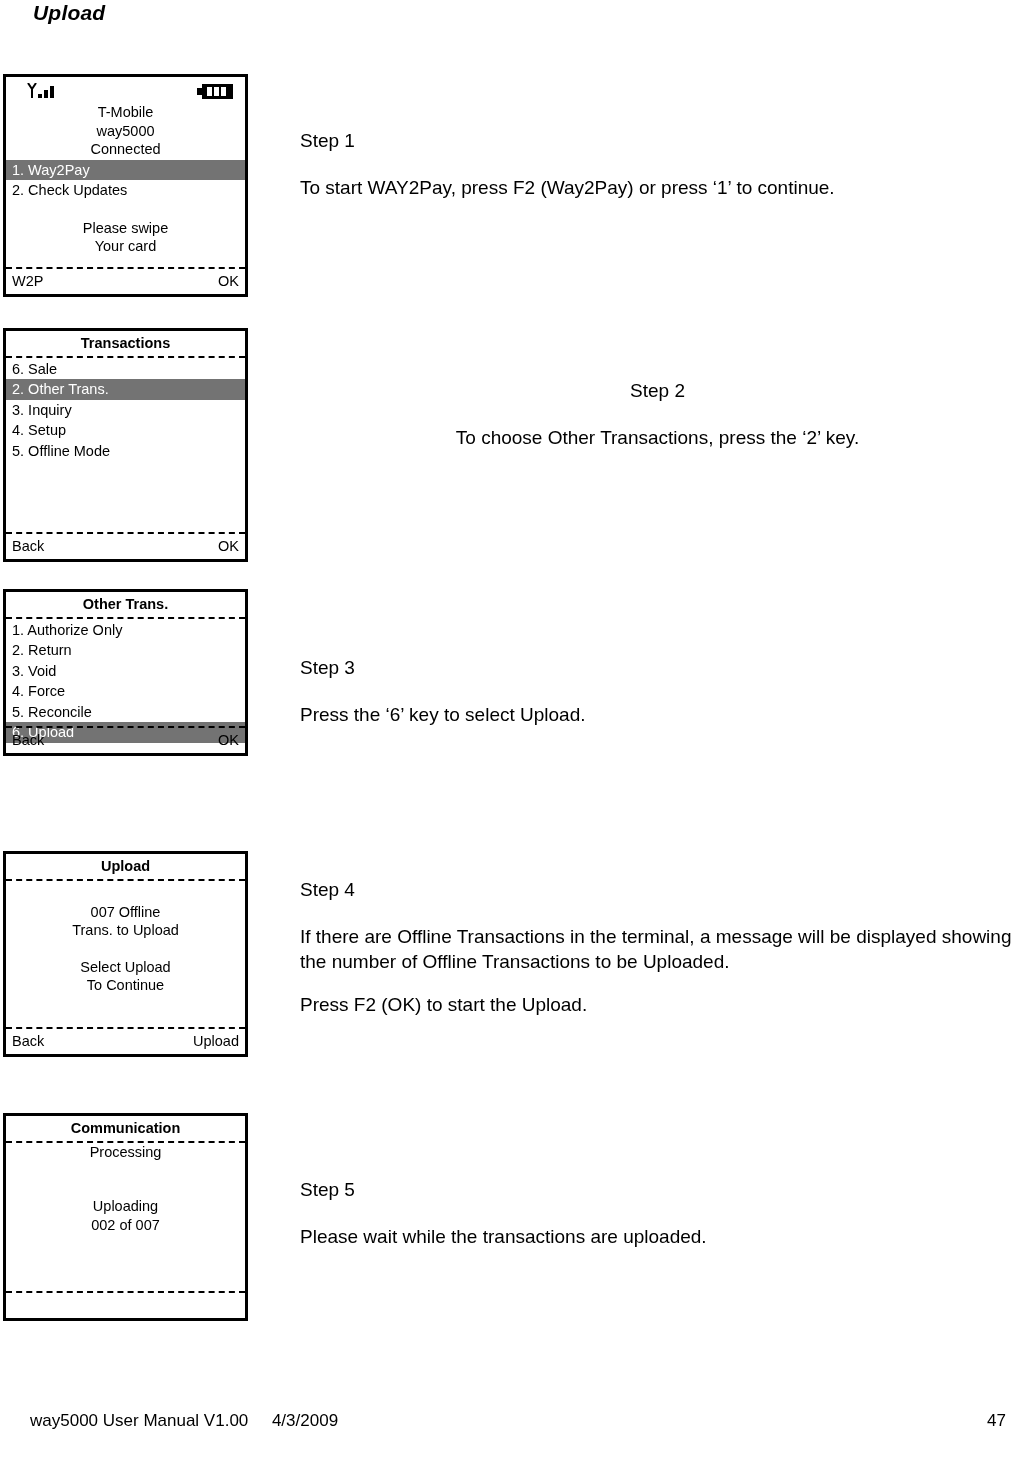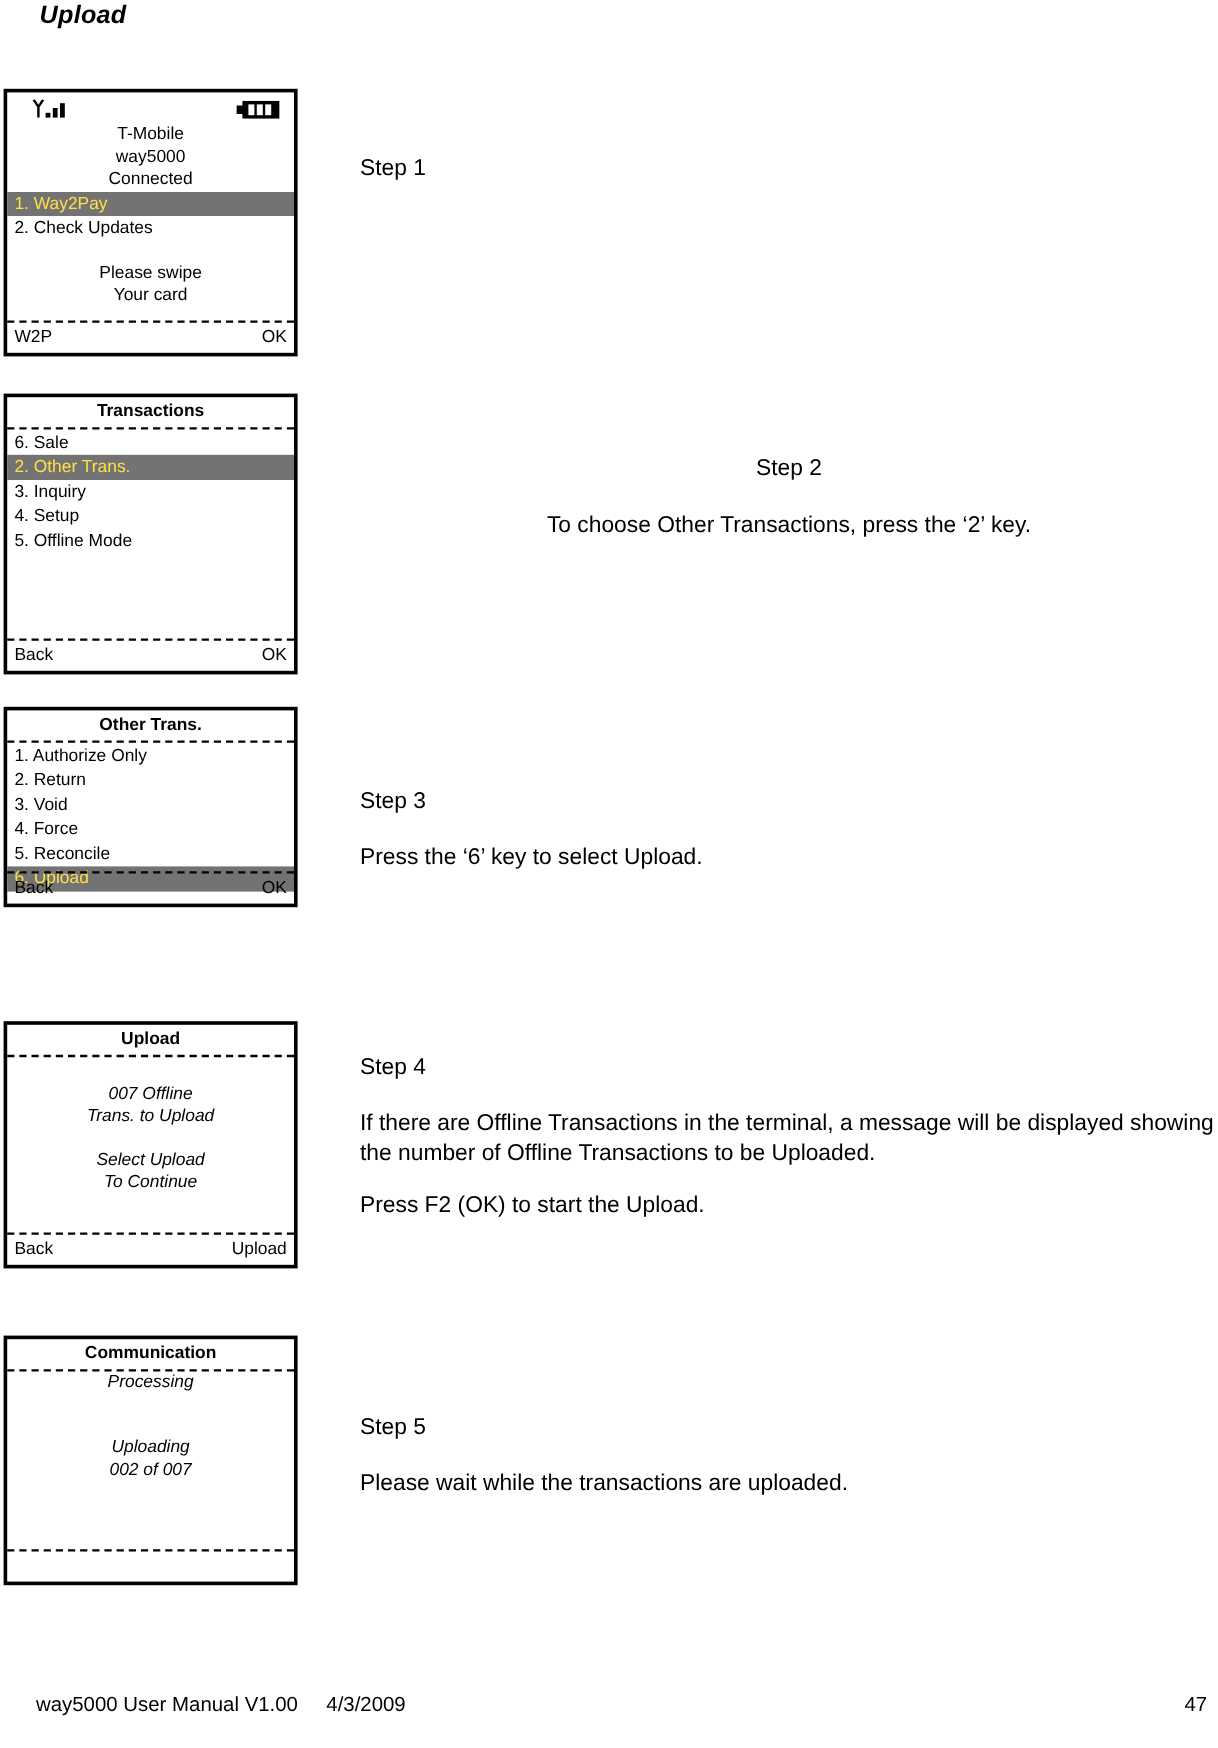--- a/index.html
+++ b/index.html
@@ -76,32 +76,31 @@
   }
 
   
   .dashsep {
     border-top: 2px dashed #000;
     height: 0;
     margin: 0;
   }
   .body-area {
     padding: 0;
-    font-style: italic;
   }
   .list {
     padding: 1px 0 0 0;
   }
   .list-item {
     padding: 1px 0 1px 6px;
     white-space: nowrap;
   }
   .list-item.selected {
     background: #737373;
-    color: #fde047;
+    color: #ffffff;
   }
   .msg-line {
     text-align: center;
     padding: 0;
   }
   .spacer-line {
     height: 18px;
   }
 
   
@@ -275,20 +274,21 @@
     <div class="dashsep" style="position:absolute; left:0; right:0; bottom:25px;"></div>
     <div class="softkeys" style="position:absolute; left:0; right:0; bottom:1px;">
       <span class="blank"></span>
       <span class="blank"></span>
     </div>
   </div>
 </div>
 
 <div class="step-block" style="top:128px;">
   <p class="step-label">Step 1</p>
+  <p class="step-text">To start WAY2Pay, press F2 (Way2Pay) or press ‘1’ to continue.</p>
 </div>
 
 <div class="step-block" style="top:378px;text-align:center;">
   <p class="step-label">Step 2</p>
   <p class="step-text">To choose Other Transactions, press the ‘2’ key.</p>
 </div>
 
 <div class="step-block" style="top:655px;">
   <p class="step-label">Step 3</p>
   <p class="step-text">Press the ‘6’ key to select Upload.</p>

